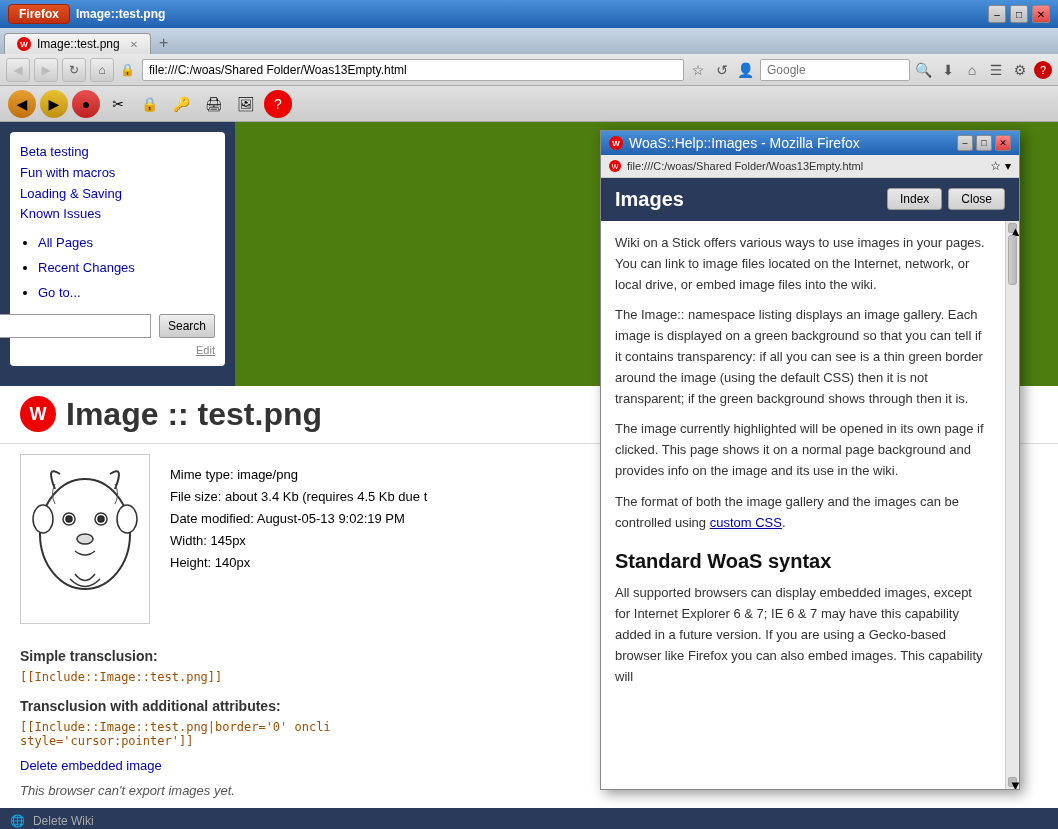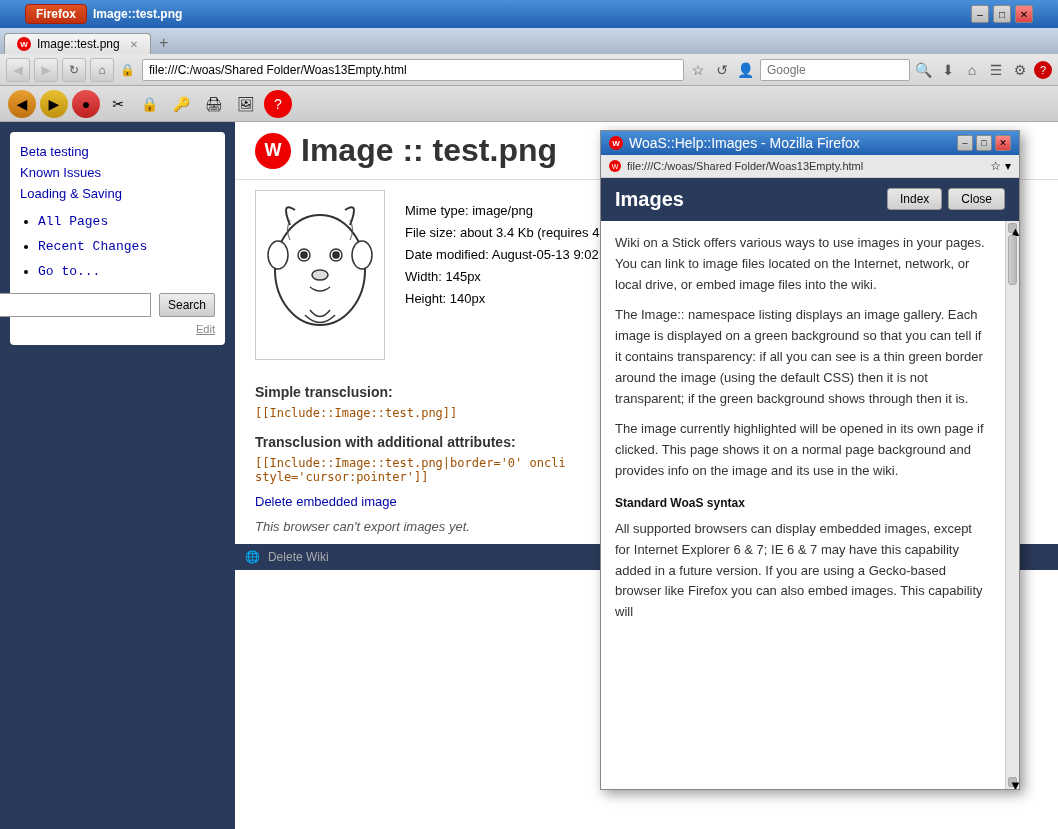--- a/index.html
+++ b/index.html
@@ -5,21 +5,21 @@
     * { margin: 0; padding: 0; box-sizing: border-box; }
     body { font-family: Arial, sans-serif; font-size: 13px; background: #c0c0c0; width: 1058px; height: 829px; overflow: hidden; }
 
     
     .main-window { width: 1058px; height: 829px; background: #f0f0f0; position: relative; }
 
     
     .title-bar {
       background: linear-gradient(to bottom, #4a90d9, #2060b0);
       height: 28px; display: flex; align-items: center; justify-content: space-between;
-      padding: 0 25px;
+      padding: 0 8px;
     }
     .title-bar-left { display: flex; align-items: center; gap: 6px; }
     .firefox-btn {
       background: linear-gradient(to bottom, #e05020, #c03010);
       color: white; font-weight: bold; font-size: 12px;
       padding: 2px 10px; border-radius: 4px; border: 1px solid #a02000;
     }
     .title-text { color: white; font-size: 12px; font-weight: bold; }
     .window-controls { display: flex; gap: 4px; }
     .win-btn {
@@ -77,32 +77,33 @@
     }
     .wiki-icon-btn {
       width: 28px; height: 28px; border-radius: 3px;
       display: flex; align-items: center; justify-content: center;
       font-size: 14px; cursor: pointer; border: 1px solid transparent;
     }
 
     
     .content-area {
       display: flex; height: calc(829px - 28px - 26px - 32px - 36px);
-      background: #0c4a6e;
+      background: #4d7c0f;
+      flex-direction: column;
     }
 
     
     .sidebar {
       width: 235px; background: #2a3a5a; padding: 10px;
       flex-shrink: 0; overflow-y: auto;
     }
     .sidebar-nav { background: white; border-radius: 4px; padding: 10px; margin-bottom: 10px; }
     .sidebar-link { color: #00a; font-size: 13px; text-decoration: none; display: block; line-height: 1.6; }
     .bullet-list { padding-left: 18px; }
-    .bullet-list li { list-style: disc; margin: 4px 0; font-family: Liberation Mono, monospace; }
+    .bullet-list li { list-style: disc; margin: 4px 0; }
     .search-box { display: flex; gap: 8px; margin-top: 10px; justify-content: flex-end; }
     .search-input {
       flex: 1; height: 24px; border: 1px solid #999; padding: 0 4px; font-size: 12px;
     }
     .search-btn {
       padding: 2px 8px; font-size: 12px; cursor: pointer;
       background: linear-gradient(to bottom, #eee, #ccc); border: 1px solid #999; border-radius: 2px;
     }
     .edit-link { color: #888; font-size: 11px; text-align: right; display: block; margin-top: 6px; }
 
@@ -189,21 +190,21 @@
       padding: 3px 12px; font-size: 12px; cursor: pointer;
       background: linear-gradient(to bottom, #e8e8e8, #d0d0d0);
       border: 1px solid #999; border-radius: 3px;
     }
 
     .popup-body {
       flex: 1; overflow-y: auto; padding: 12px 14px; font-size: 13px; line-height: 1.6; color: #333;
     }
     .popup-body p { margin-bottom: 10px; }
     .popup-body a { color: #00a; }
-    .popup-section-heading { font-size: 12px; font-weight: bold; color: #111; margin: 12px 0 6px 0; }
+    .popup-section-heading { font-size: 20px; font-weight: bold; color: #111; margin: 12px 0 6px 0; }
 
     .clearfix::after { content: ''; display: table; clear: both; }
   </style>
 </head>
 <body>
 
 <div class="main-window">
 
   <div class="title-bar">
     <div class="title-bar-left">
@@ -255,22 +256,23 @@
     <div class="wiki-icon-btn">🖨</div>
     <div class="wiki-icon-btn">🖼</div>
     <div class="wiki-icon-btn" style="background:#e00; color:white; border-radius:50%;">?</div>
   </div>
 
   <div class="content-area">
 
     <div class="sidebar">
       <div class="sidebar-nav">
         <a class="sidebar-link" href="#">Beta testing</a>
+        <a class="sidebar-link" href="#">Fun with macros</a>
+        <a class="sidebar-link" href="#">Loading &amp; Saving</a>
         <a class="sidebar-link" href="#">Known Issues</a>
-        <a class="sidebar-link" href="#">Loading &amp; Saving</a>
 
         <ul class="bullet-list" style="margin-top:8px;">
           <li>
               <a class="sidebar-link" href="#">All Pages</a>
             </li>
           <li>
               <a class="sidebar-link" href="#">Recent Changes</a>
             </li>
           <li>
               <a class="sidebar-link" href="#">Go to...</a>
@@ -385,20 +387,24 @@
         <button class="popup-btn">Index</button>
         <button class="popup-btn">Close</button>
       </div>
     </div>
 
     <div style="flex:1; overflow:hidden; position:relative; display:flex;">
       <div class="popup-body" style="flex:1; overflow-y:auto; padding-right:20px;">
         <p>Wiki on a Stick offers various ways to use images in your pages. You can link to image files located on the Internet, network, or local drive, or embed image files into the wiki.</p>
         <p>The Image:: namespace listing displays an image gallery. Each image is displayed on a green background so that you can tell if it contains transparency: if all you can see is a thin green border around the image (using the default CSS) then it is not transparent; if the green background shows through then it is.</p>
         <p>The image currently highlighted will be opened in its own page if clicked. This page shows it on a normal page background and provides info on the image and its use in the wiki.</p>
+        <p>
+          The format of both the image gallery and the images can be controlled using
+          <a href="#">custom CSS</a>.
+        </p>
         <h3 class="popup-section-heading">Standard WoaS syntax</h3>
         <p>All supported browsers can display embedded images, except for Internet Explorer 6 &amp; 7; IE 6 &amp; 7 may have this capability added in a future version. If you are using a Gecko-based browser like Firefox you can also embed images. This capability will</p>
       </div>
 
       <div style="width:14px; background:#e8e8e8; border-left:1px solid #ccc; position:relative; flex-shrink:0;">
         <div style="position:absolute; top:2px; left:2px; right:2px; height:10px; background:#bbb; border-radius:2px; border:1px solid #aaa;">▲</div>
         <div style="position:absolute; top:14px; left:2px; right:2px; height:50px; background:linear-gradient(to right,#d0d0d0,#b8b8b8); border-radius:3px; border:1px solid #aaa;"></div>
         <div style="position:absolute; bottom:2px; left:2px; right:2px; height:10px; background:#bbb; border-radius:2px; border:1px solid #aaa;">▼</div>
       </div>
     </div>

